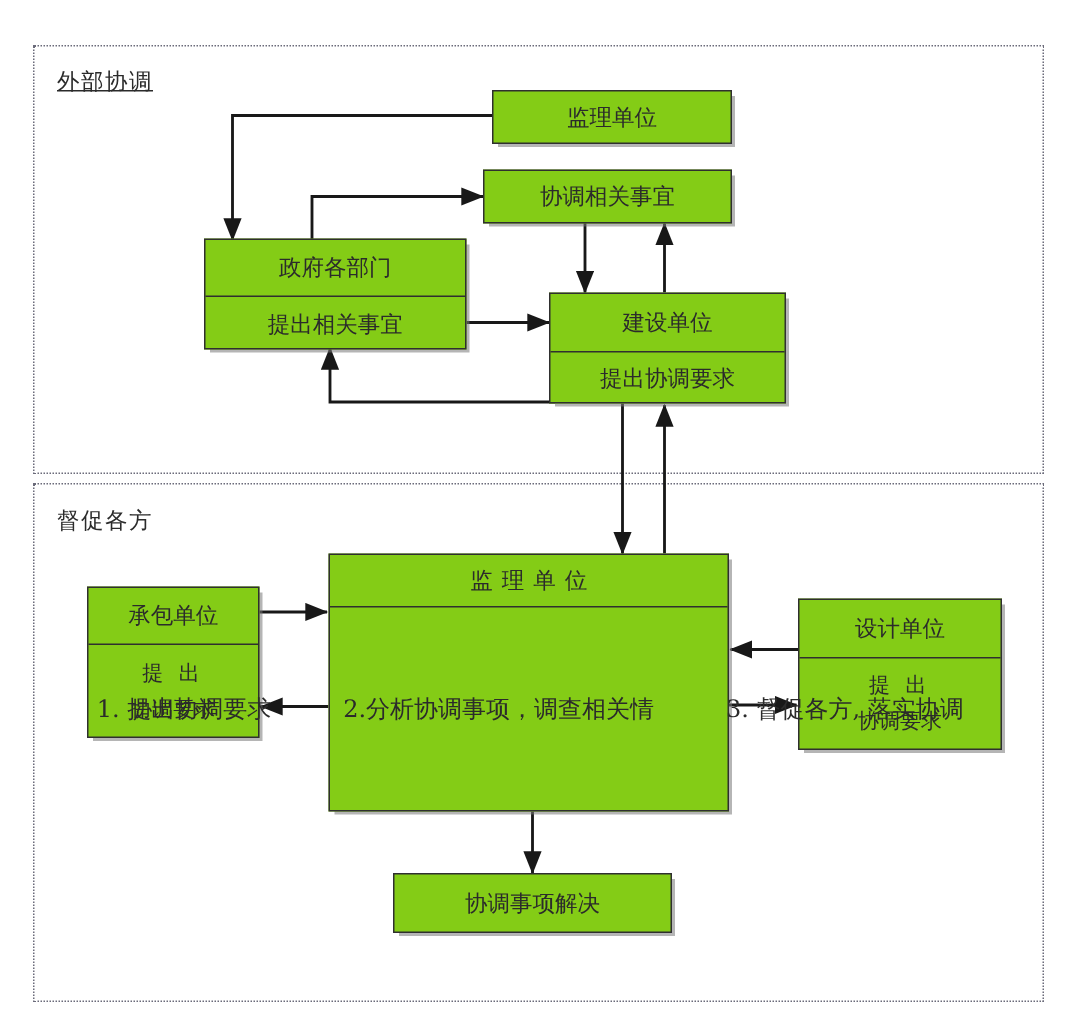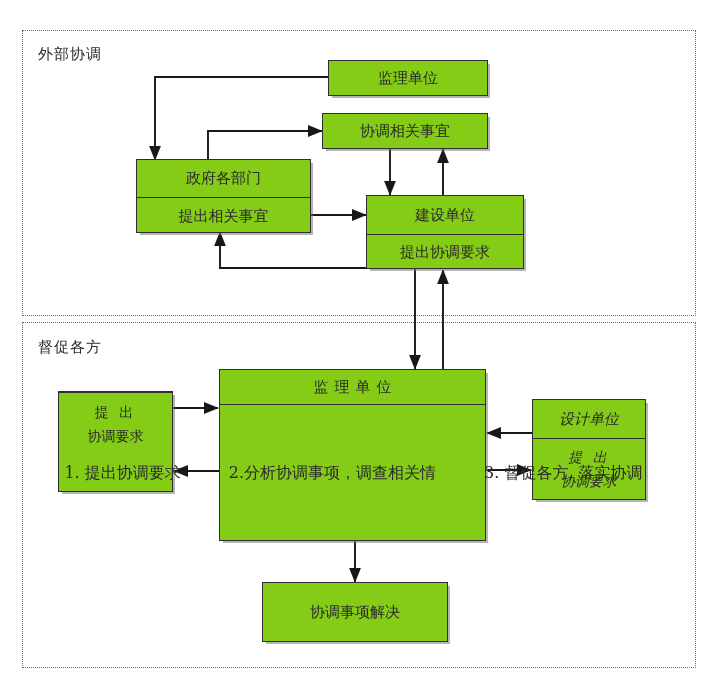--- a/index.html
+++ b/index.html
@@ -27,21 +27,21 @@
   .list{display:block;text-align:left;padding:2px 6px 2px 8px;
         font-size:16px;line-height:1.38;gap:48px;}
   .list div{white-space:nowrap;}
 </style>
 </head>
 <body>
 
 <div class="canvas">
 
   <div class="region" style="left:22px;top:30px;width:672px;height:284px;"></div>
-  <div class="region-label" style="left:38px;top:45px;">外部协调</div>
+  <div class="region-label" style="left:38px;top:45px;text-decoration:underline;">外部协调</div>
 
   <div class="region" style="left:22px;top:322px;width:672px;height:344px;"></div>
   <div class="region-label" style="left:38px;top:338px;">督促各方</div>
 
   <svg class="wires" viewBox="0 0 720 690">
     <defs>
       <marker id="ah" markerWidth="9" markerHeight="9" refX="7.6" refY="3.2" orient="auto" markerUnits="strokeWidth">
         <path d="M0,0 L8,3.2 L0,6.4 z" fill="#181818"></path>
       </marker>
     </defs>
@@ -87,40 +87,41 @@
   <div class="node" style="left:322px;top:113px;width:166px;height:36px;">
     <div class="row t15" style="height:100%;">协调相关事宜</div>
   </div>
 
   <div class="node" style="left:366px;top:195px;width:158px;height:74px;">
     <div class="row t15" style="height:38px;">建设单位</div>
     <div class="row divider t15" style="height:36px;text-align:center;">提出协调要求</div>
   </div>
 
   <div class="node" style="left:58px;top:391px;width:115px;height:101px;">
+    <div class="row t15" style="height:37px;">承包单位</div>
     <div class="row divider" style="height:64px;flex-direction:column;">
       <span class="t14 spaced3" style="line-height:1.7;">提  出</span>
       <span class="t14" style="line-height:1.7;">协调要求</span>
     </div>
   </div>
 
-  <div class="node" style="left:532px;top:399px;width:114px;height:101px;font-style:italic;">
+  <div class="node" style="left:532px;top:399px;width:136px;height:101px;">
     <div class="row t15" style="height:38px;">设计单位</div>
     <div class="row divider" style="height:63px;flex-direction:column;">
       <span class="t14 spaced3" style="line-height:1.7;">提  出</span>
       <span class="t14" style="line-height:1.7;">协调要求</span>
     </div>
   </div>
 
   <div class="node" style="left:219px;top:369px;width:267px;height:172px;">
     <div class="row t15 spaced" style="height:34px;padding-left:6px;">监理单位</div>
     <div class="row divider list" style="height:138px;">
       <div>1. 提出协调要求</div>
       <div>2.分析协调事项，调查相关情</div>
       <div>3. 督促各方, 落实协调</div>
     </div>
   </div>
 
-  <div class="node" style="left:262px;top:582px;width:186px;height:60px;">
+  <div class="node" style="left:262px;top:582px;width:186px;height:40px;">
     <div class="row t15" style="height:100%;">协调事项解决</div>
   </div>
 
 </div>
 
 </body></html>

